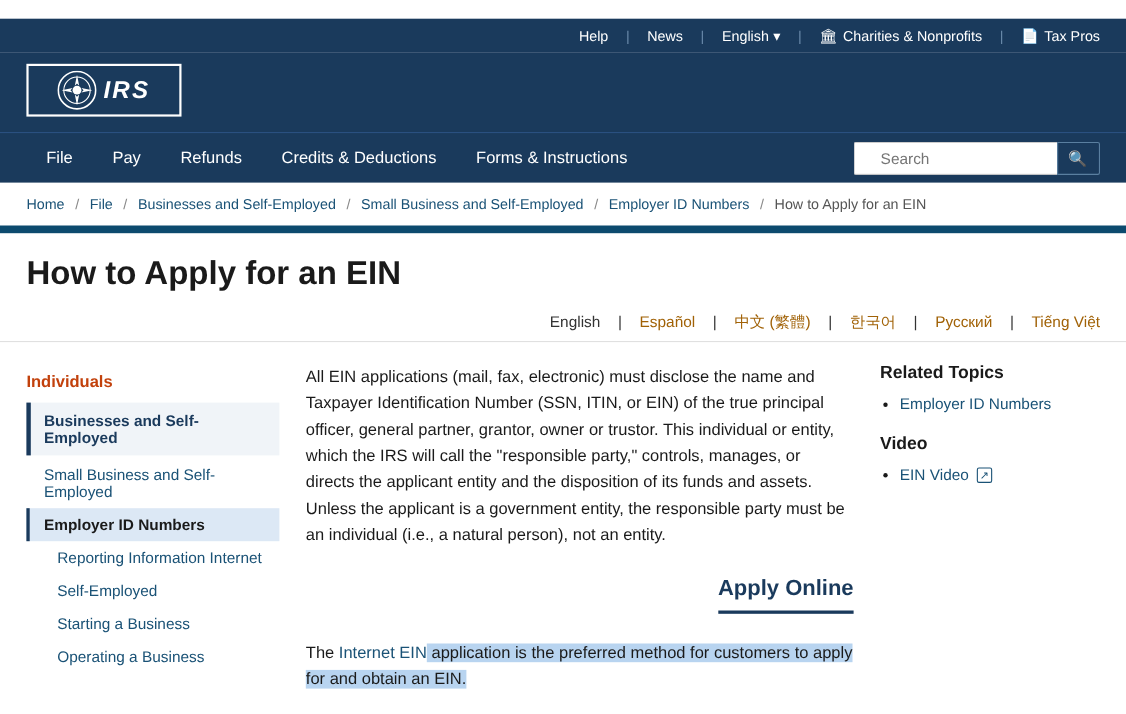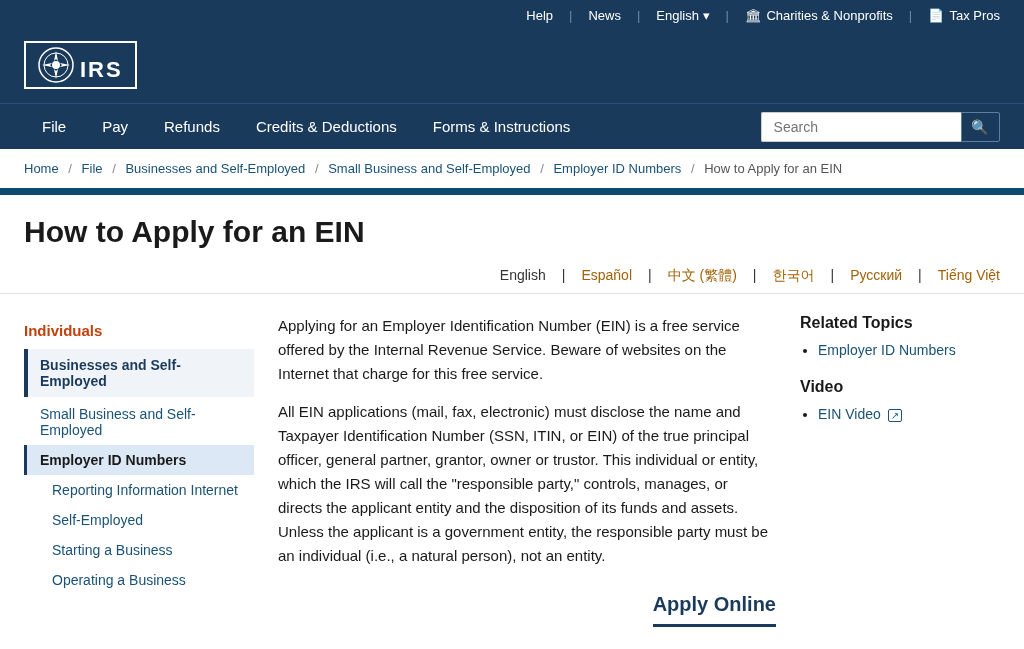--- a/index.html
+++ b/index.html
@@ -8,20 +8,21 @@
     
     .top-bar {
       background: #1a3a5c;
       color: #fff;
       padding: 8px 24px;
       display: flex;
       justify-content: flex-end;
       align-items: center;
       gap: 16px;
       font-size: 13px;
+      margin-top: 17px;
     }
     .top-bar a { color: #fff; text-decoration: none; }
     .top-bar .separator { color: #6a8aaa; }
     .top-bar .lang-btn { display: flex; align-items: center; gap: 4px; cursor: pointer; }
     .top-bar .icon-link { display: flex; align-items: center; gap: 5px; }
 
     
     .logo-bar {
       background: #1a3a5c;
       padding: 10px 24px 14px;
@@ -29,24 +30,25 @@
       align-items: center;
     }
     .irs-logo {
       display: flex;
       align-items: center;
       gap: 10px;
     }
     .irs-logo-box {
       background: #1a3a5c;
       border: 2px solid #fff;
-      padding: 4px 12px;
-      display: flex;
-      align-items: flex-end;
+      padding: 4px 26px;
+      display: flex;
+      align-items: center;
       gap: 6px;
+      font-style: italic;
     }
     .irs-emblem {
       width: 36px;
       height: 36px;
     }
     .irs-text {
       color: #fff;
       font-size: 22px;
       font-weight: bold;
       letter-spacing: 2px;
@@ -66,26 +68,26 @@
       padding: 14px 18px;
       font-size: 15px;
       display: block;
     }
     .nav-search {
       margin-left: auto;
       display: flex;
       align-items: center;
     }
     .nav-search input {
-      padding: 6px 12px;
+      padding: 6px 24px;
       font-size: 14px;
       border: 1px solid #ccc;
       border-right: none;
       border-radius: 2px 0 0 2px;
-      width: 200px;
+      width: 185px;
       outline: none;
     }
     .nav-search button {
       background: #1a3a5c;
       border: 1px solid #5a7fa0;
       color: #fff;
       padding: 6px 10px;
       cursor: pointer;
       border-radius: 0 2px 2px 0;
       font-size: 14px;
@@ -348,21 +350,20 @@
       <li class="sub-item">
         <a href="#">Starting a Business</a>
       </li>
       <li class="sub-item">
         <a href="#">Operating a Business</a>
       </li>
     </ul>
   </aside>
 
   <article class="main-article">
-    <p>Applying for an Employer Identification Number (EIN) is a free service offered by the Internal Revenue Service. Beware of websites on the Internet that charge for this free service.</p>
     <p>All EIN applications (mail, fax, electronic) must disclose the name and Taxpayer Identification Number (SSN, ITIN, or EIN) of the true principal officer, general partner, grantor, owner or trustor. This individual or entity, which the IRS will call the "responsible party," controls, manages, or directs the applicant entity and the disposition of its funds and assets. Unless the applicant is a government entity, the responsible party must be an individual (i.e., a natural person), not an entity.</p>
 
     <h2>
       <span class="apply-online-heading">Apply Online</span>
     </h2>
 
     <p>
       <span>The </span><a href="#">Internet EIN</a><span class="highlight-text"> application is the preferred method for customers to apply for and obtain an EIN.</span>
     </p>
   </article>

